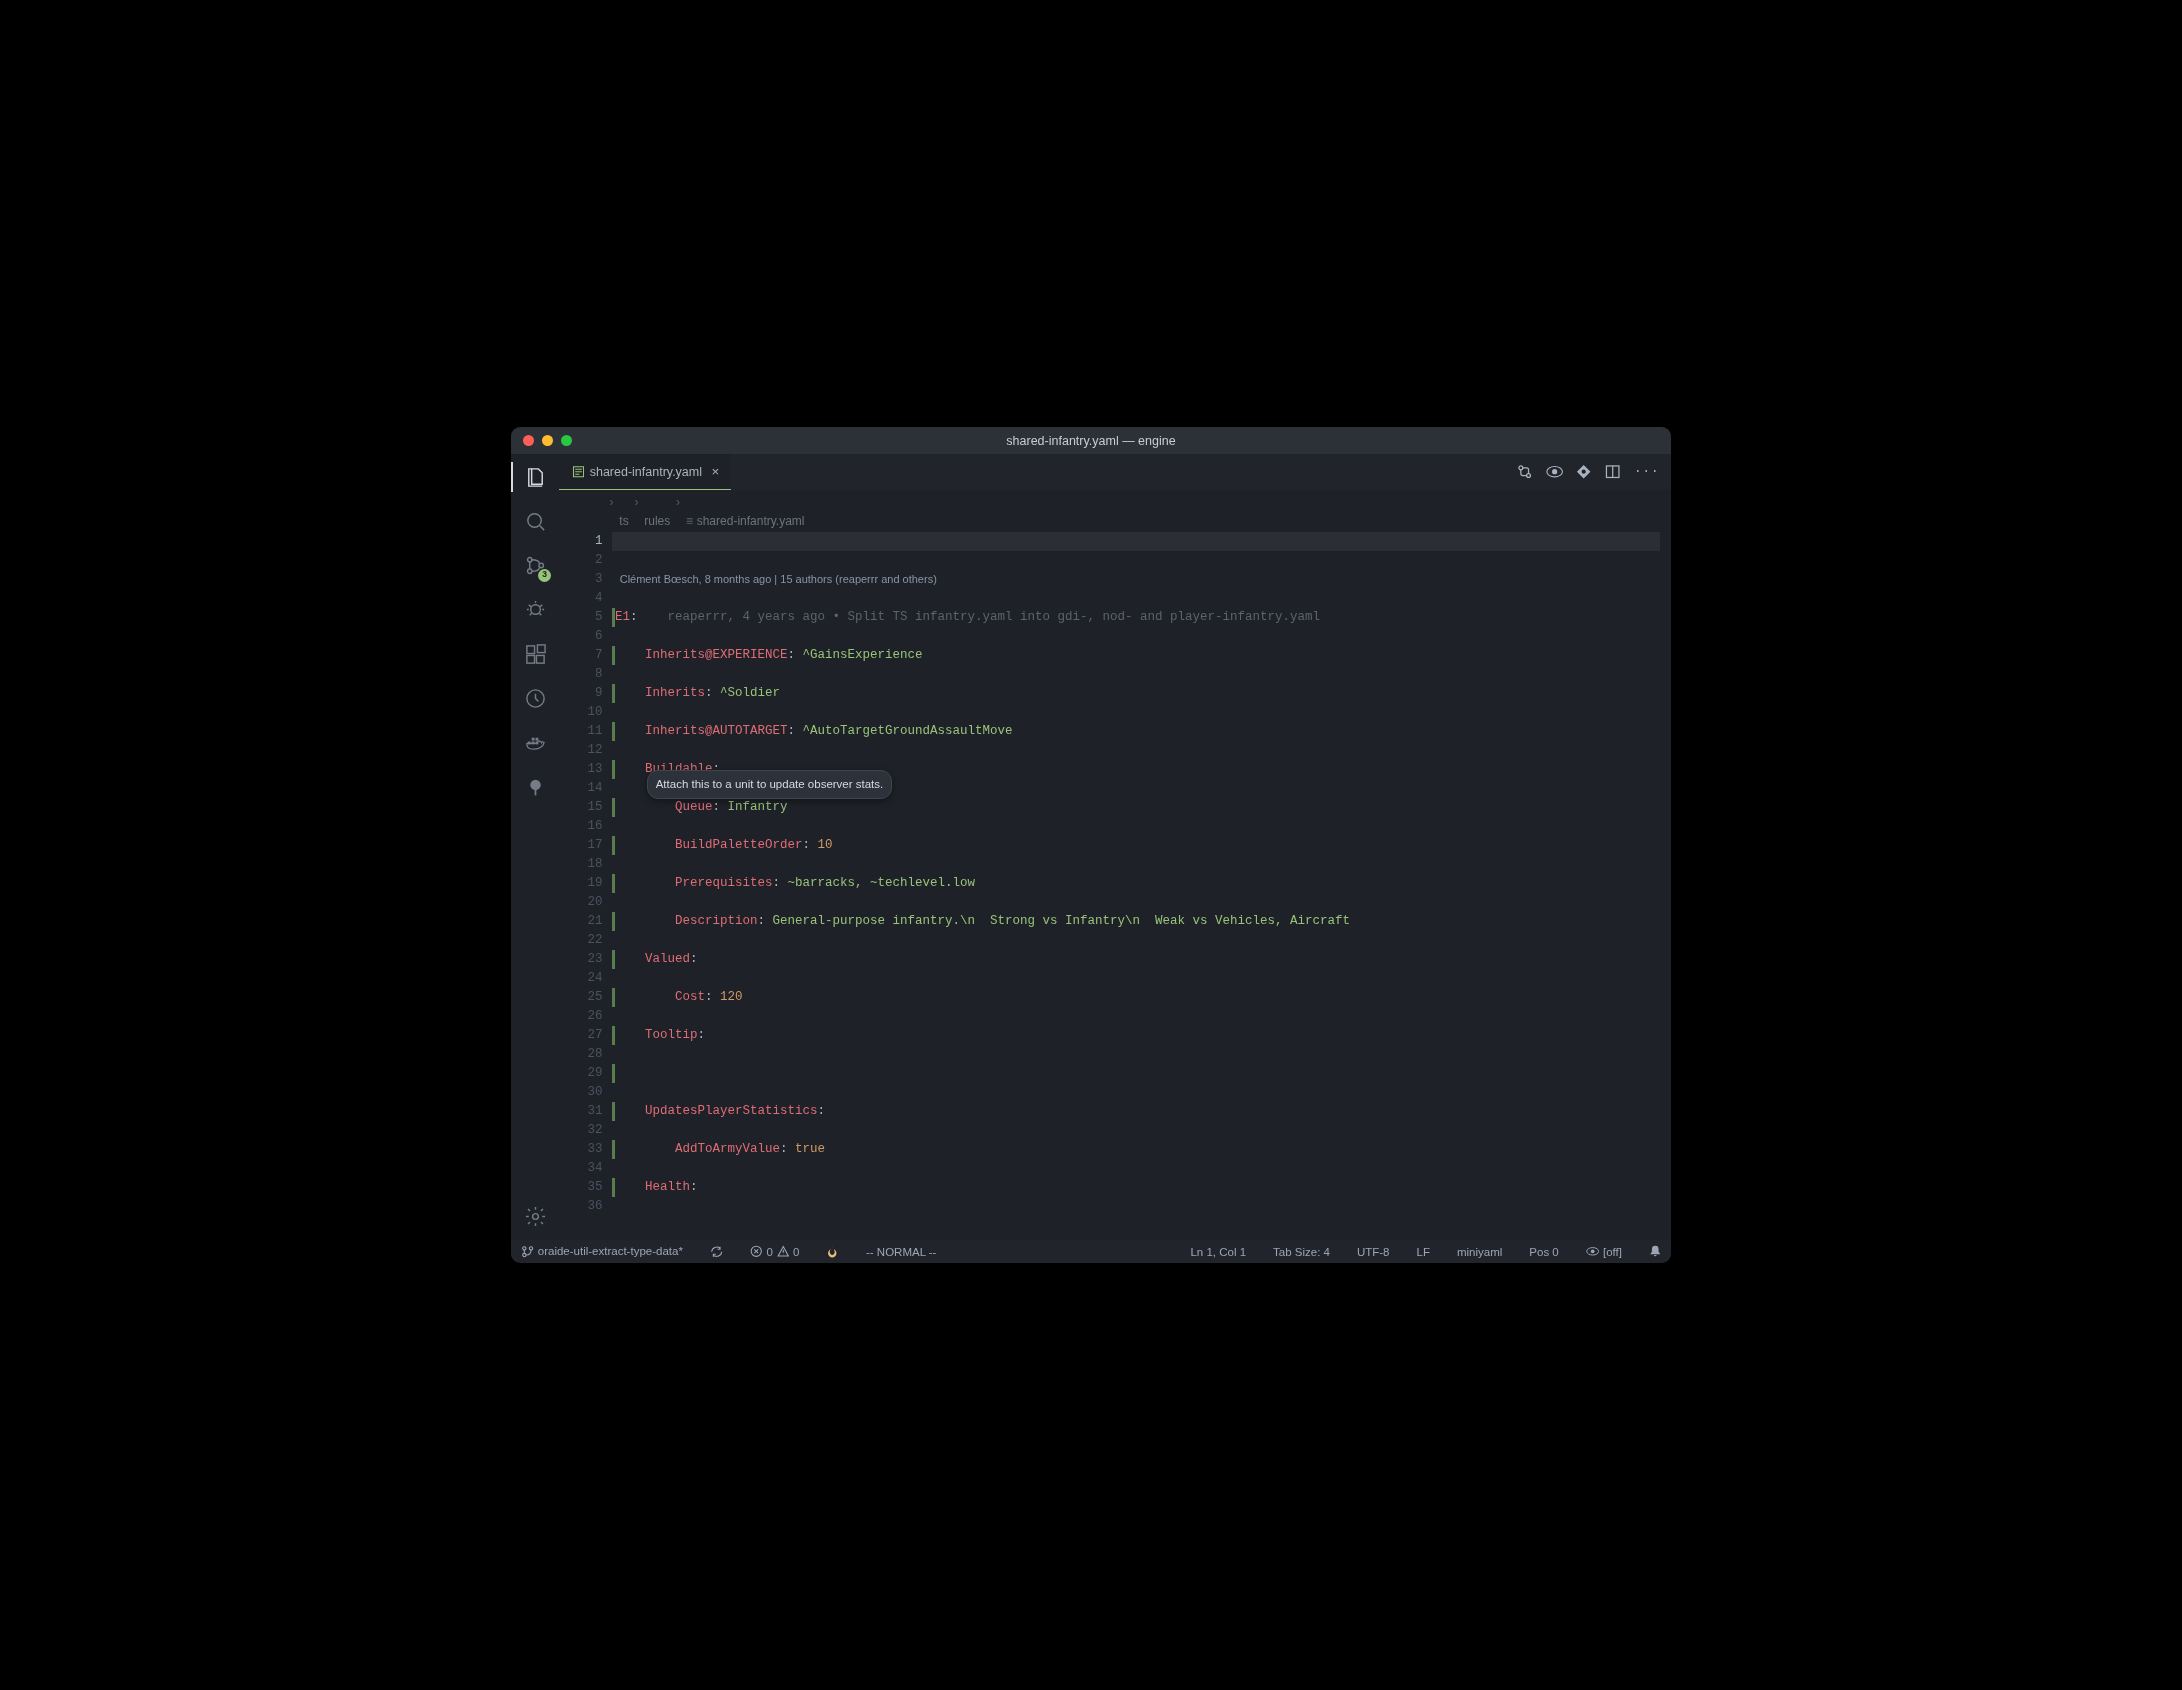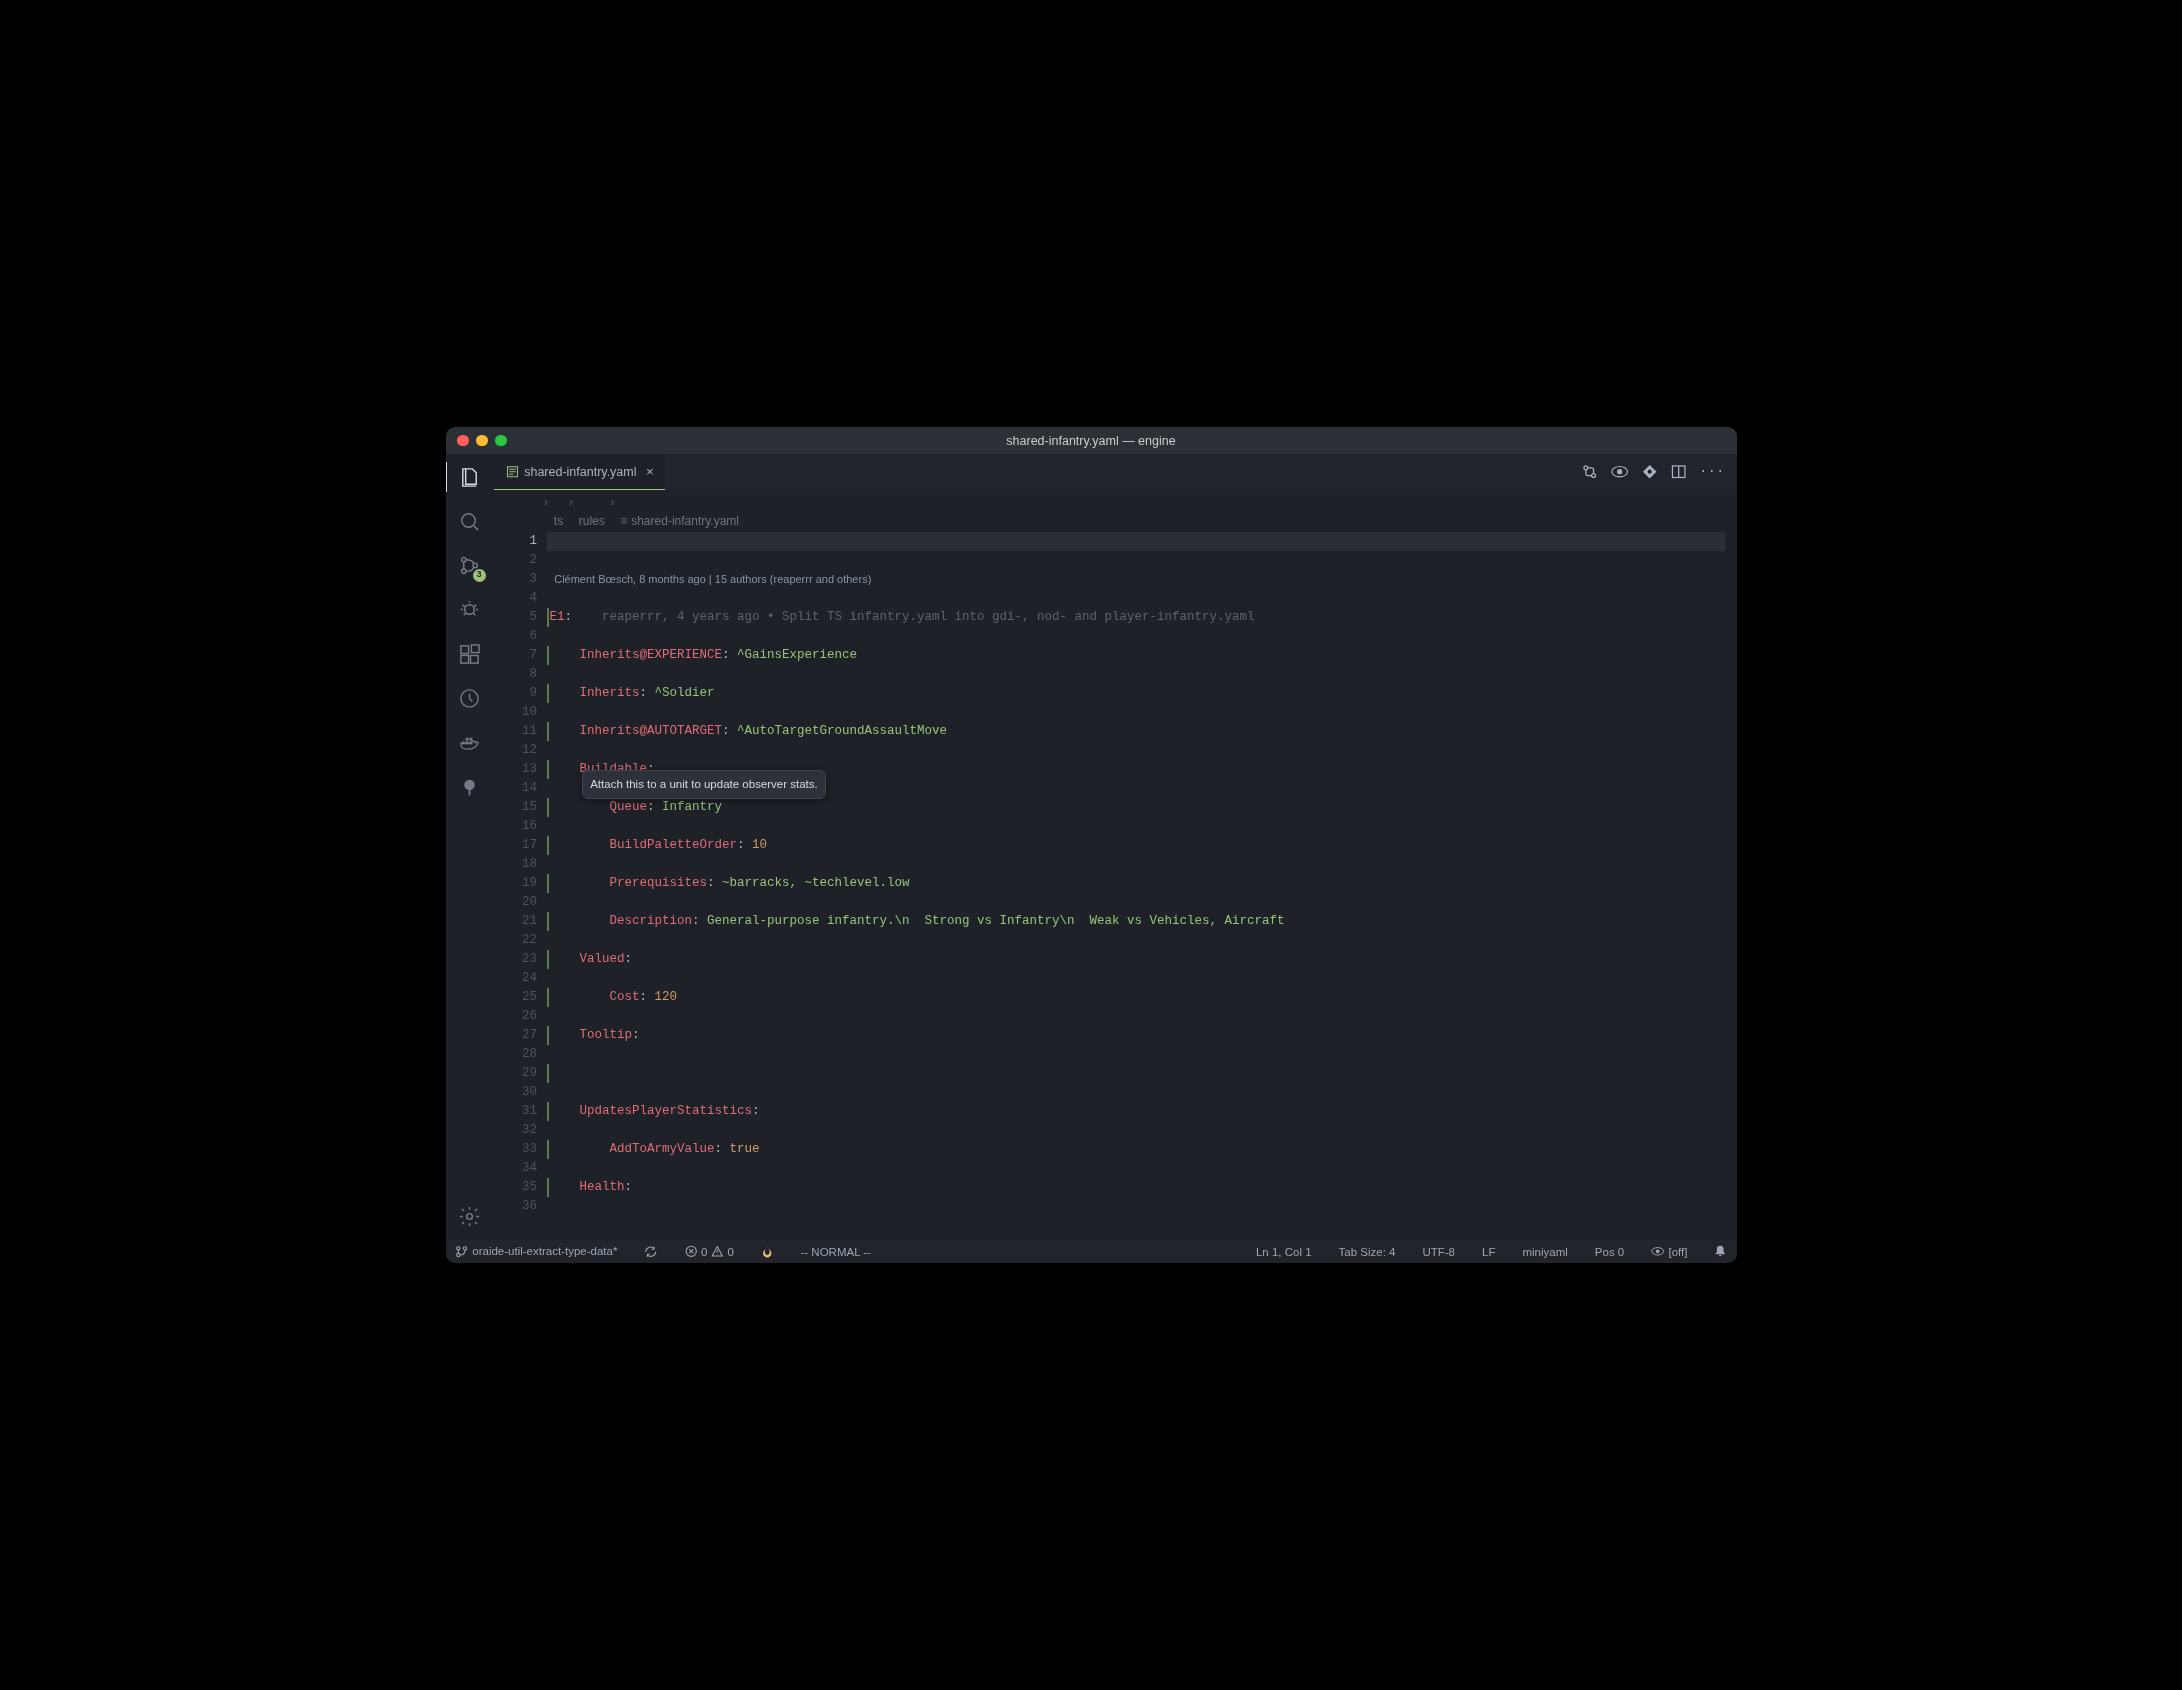--- a/index.html
+++ b/index.html
@@ -7,21 +7,21 @@
     background: #000;
     font-family: "SF Mono", Menlo, Monaco, "Courier New", monospace;
     font-size: 12.5px;
     display: flex;
     align-items: center;
     justify-content: center;
     height: 100vh;
     width: 100vw;
   }
   .window {
-    width: 1291px;
+    width: 1160px;
     height: 836px;
     background: #1e2127;
     border-radius: 9.6px;
     overflow: hidden;
     display: flex;
     flex-direction: column;
     box-shadow: 0 19px 58px rgba(0,0,0,0.6);
   }
   .titlebar {
     height: 27px;
@@ -188,21 +188,21 @@
     vertical-align: top;
   }
 
   .tooltip-hover {
     position: absolute;
     background: #2c313a;
     border: 1px solid #3e4451;
     color: #d7dae0;
     font-size: 11.5px;
     padding: 3.8px 7.7px;
-    border-radius: 6px;
+    border-radius: 11px;
     font-family: -apple-system, sans-serif;
     box-shadow: 0 1.9px 7.7px rgba(0,0,0,0.4);
     z-index: 5;
   }
 
   
   .c-red { color: #e06c75; }
   .c-orange { color: #d19a66; }
   .c-green { color: #98c379; }
   .c-grey { color: #5c6370; }

